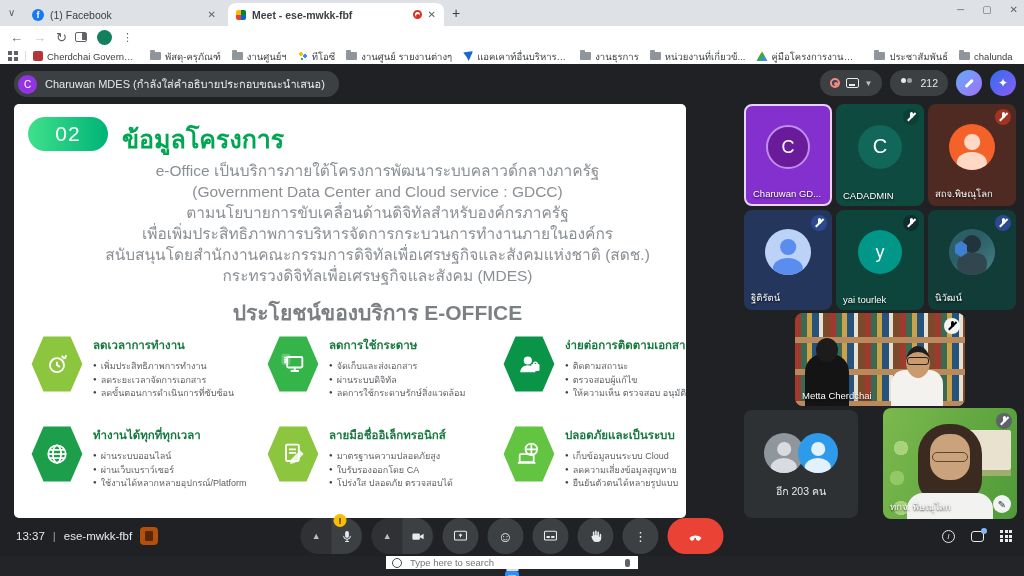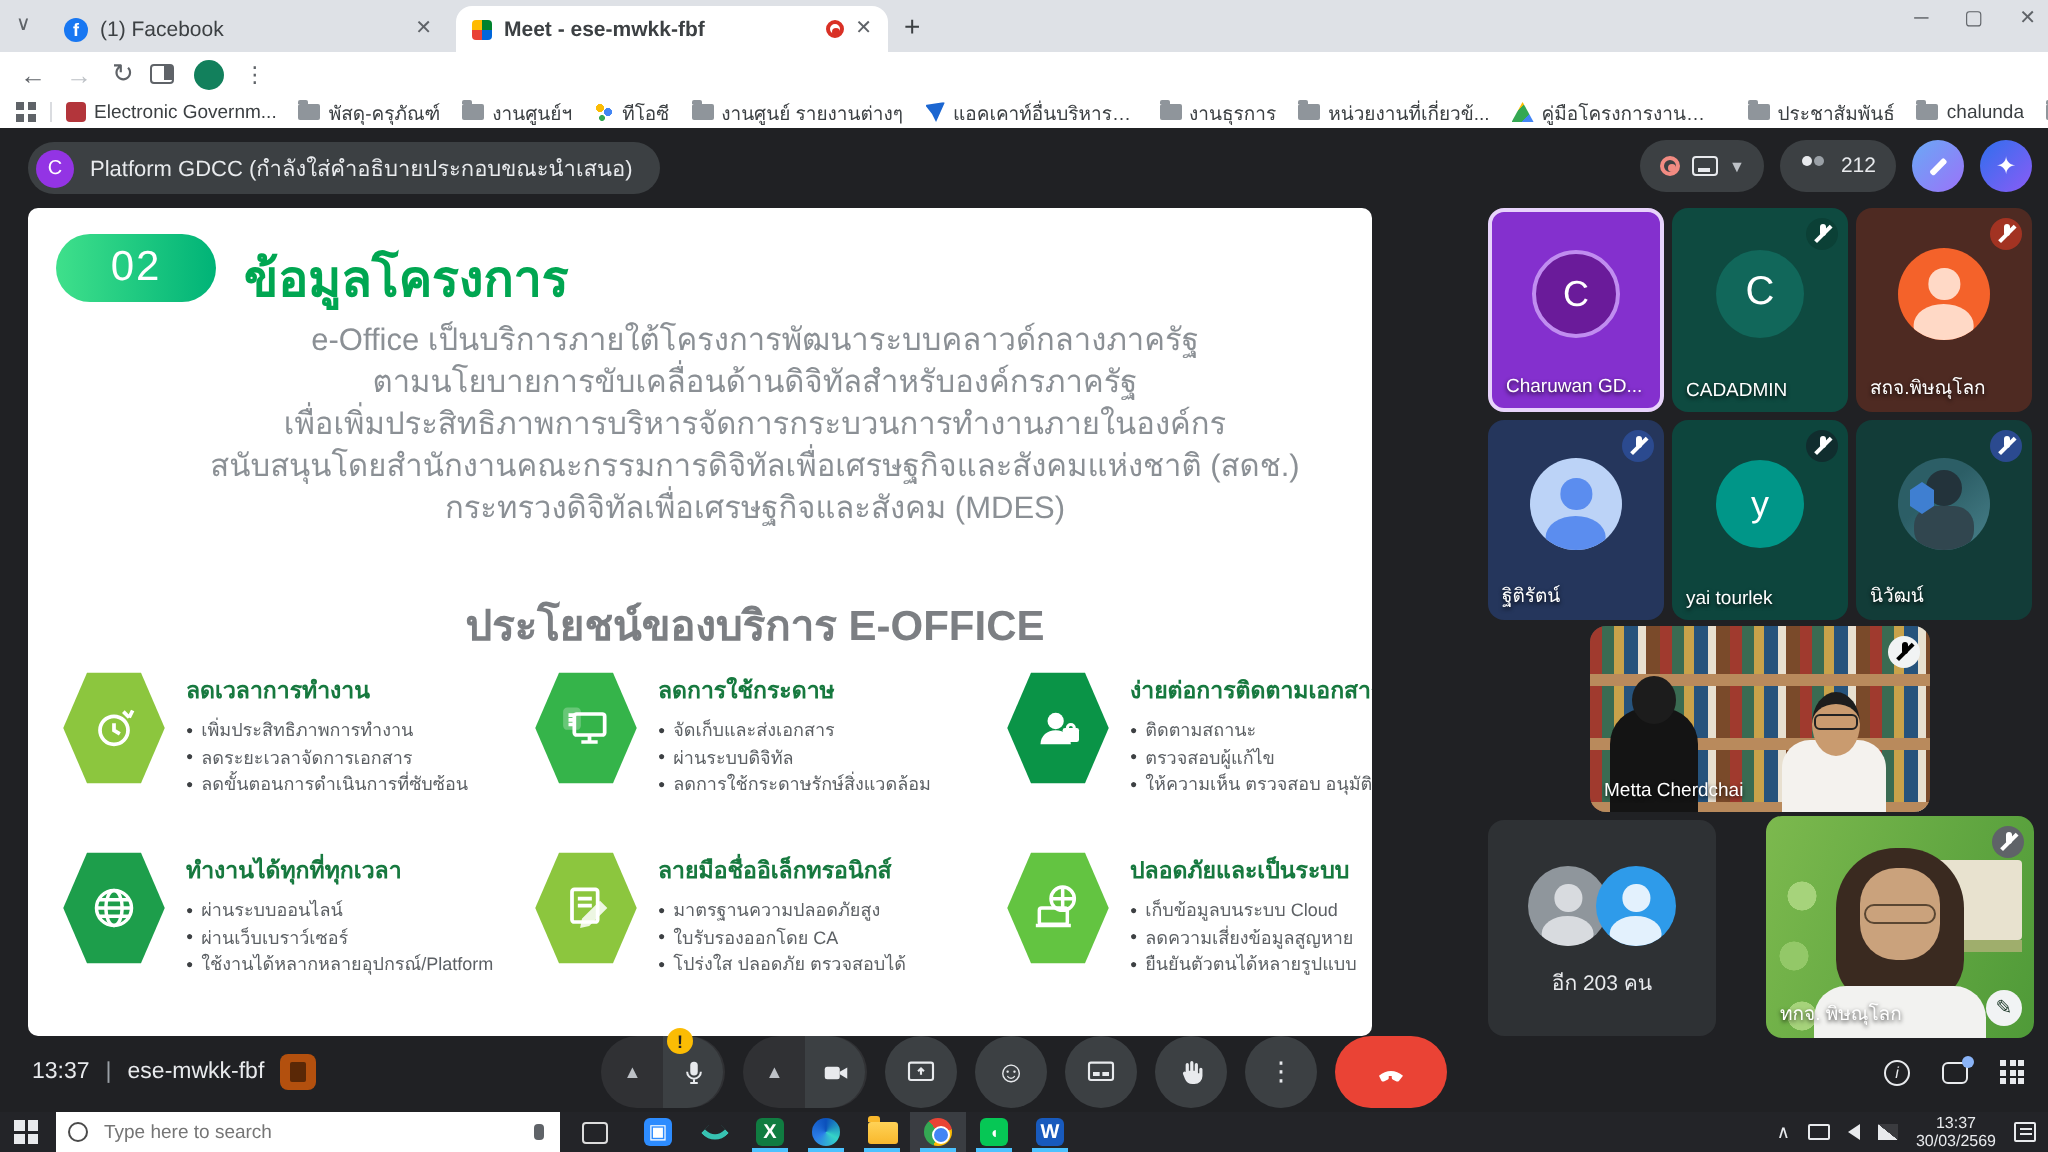--- a/index.html
+++ b/index.html
@@ -162,21 +162,21 @@
     conic-gradient(#e8eaed 0 0) 4.5px 0/3px 3px no-repeat,
     conic-gradient(#e8eaed 0 0) 9px 0/3px 3px no-repeat,
     conic-gradient(#e8eaed 0 0) 0 4.5px/3px 3px no-repeat,
     conic-gradient(#e8eaed 0 0) 4.5px 4.5px/3px 3px no-repeat,
     conic-gradient(#e8eaed 0 0) 9px 4.5px/3px 3px no-repeat,
     conic-gradient(#e8eaed 0 0) 0 9px/3px 3px no-repeat,
     conic-gradient(#e8eaed 0 0) 4.5px 9px/3px 3px no-repeat,
     conic-gradient(#e8eaed 0 0) 9px 9px/3px 3px no-repeat;}
 
   
-  .taskbar{position:absolute;left:0;top:556px;width:1024px;height:20px;background:#232428;display:flex;align-items:center;}
+  .taskbar{position:absolute;left:0;top:556px;width:1024px;height:20px;background:#232428;display:flex;align-items:center;flex-direction:column;}
   .winlogo{width:12px;height:12px;margin:0 9px 0 7px;background:
     linear-gradient(#e8eaed,#e8eaed) 0 0/5.5px 5.5px no-repeat,
     linear-gradient(#e8eaed,#e8eaed) 6.5px 0/5.5px 5.5px no-repeat,
     linear-gradient(#e8eaed,#e8eaed) 0 6.5px/5.5px 5.5px no-repeat,
     linear-gradient(#e8eaed,#e8eaed) 6.5px 6.5px/5.5px 5.5px no-repeat;}
   .searchbox{width:252px;height:20px;background:#fff;display:flex;align-items:center;gap:6px;padding:0 6px;}
   .cortana{width:10px;height:10px;border:1.5px solid #4a4a4a;border-radius:50%;flex:none;}
   .searchbox input{border:0;outline:0;flex:1;font-size:9.5px;color:#444;background:transparent;}
   .tmic{width:5px;height:8px;border-radius:2px;background:#5f6368;position:relative;flex:none;margin-right:2px;}
   .taskview{width:13px;height:11px;border:1.5px solid #dcdcdc;border-radius:2px;margin:0 11px;position:relative;}
@@ -235,21 +235,21 @@
       <span class="avatar-sm"></span>
       <span class="kebab">⋮</span>
     </div>
   </div>
 
   <div class="bookbar">
     <span class="bm-apps"></span>
     <span class="bm-div"></span>
     <span class="bm">
         <span class="ico-gov"></span>
-        <span class="lbl">Electronic Governm...</span>
+        <span class="lbl">Cherdchai Governm...</span>
       </span>
     <span class="bm">
         <span class="fold"></span>
         <span class="lbl">พัสดุ-ครุภัณฑ์</span>
       </span>
     <span class="bm">
         <span class="fold"></span>
         <span class="lbl">งานศูนย์ฯ</span>
       </span>
     <span class="bm">
@@ -287,21 +287,21 @@
     <span class="bm">
         <span class="fold"></span>
       </span>
 
   </div>
 
   <div class="meet">
 
     <div class="banner">
       <span class="av">C</span>
-      <span class="nm">Platform GDCC (กำลังใส่คำอธิบายประกอบขณะนำเสนอ)</span>
+      <span class="nm">Charuwan MDES (กำลังใส่คำอธิบายประกอบขณะนำเสนอ)</span>
     </div>
     <div class="hdr-right">
       <div class="pill">
         <span class="recdot"></span>
         <span class="board"></span>
         <span class="caret">▼</span>
       </div>
       <div class="pill">
         <span class="ppl"></span>
         <span class="pcount">212</span>
@@ -310,20 +310,21 @@
           <span class="penglyph"></span>
         </div>
       <div class="gbtn gem">✦</div>
     </div>
 
     <div class="slide">
       <div class="badge02">02</div>
       <div class="s-title">ข้อมูลโครงการ</div>
       <div class="s-para">
         <div>e-Office เป็นบริการภายใต้โครงการพัฒนาระบบคลาวด์กลางภาครัฐ</div>
+        <div>(Government Data Center and Cloud service : GDCC)</div>
         <div>ตามนโยบายการขับเคลื่อนด้านดิจิทัลสำหรับองค์กรภาครัฐ</div>
         <div>เพื่อเพิ่มประสิทธิภาพการบริหารจัดการกระบวนการทำงานภายในองค์กร</div>
         <div>สนับสนุนโดยสำนักงานคณะกรรมการดิจิทัลเพื่อเศรษฐกิจและสังคมแห่งชาติ (สดช.)</div>
         <div>กระทรวงดิจิทัลเพื่อเศรษฐกิจและสังคม (MDES)</div>
       </div>
       <div class="s-head">ประโยชน์ของบริการ E-OFFICE</div>
 
       <div class="features">
         <div class="feat">
           <div class="hex hx1">

